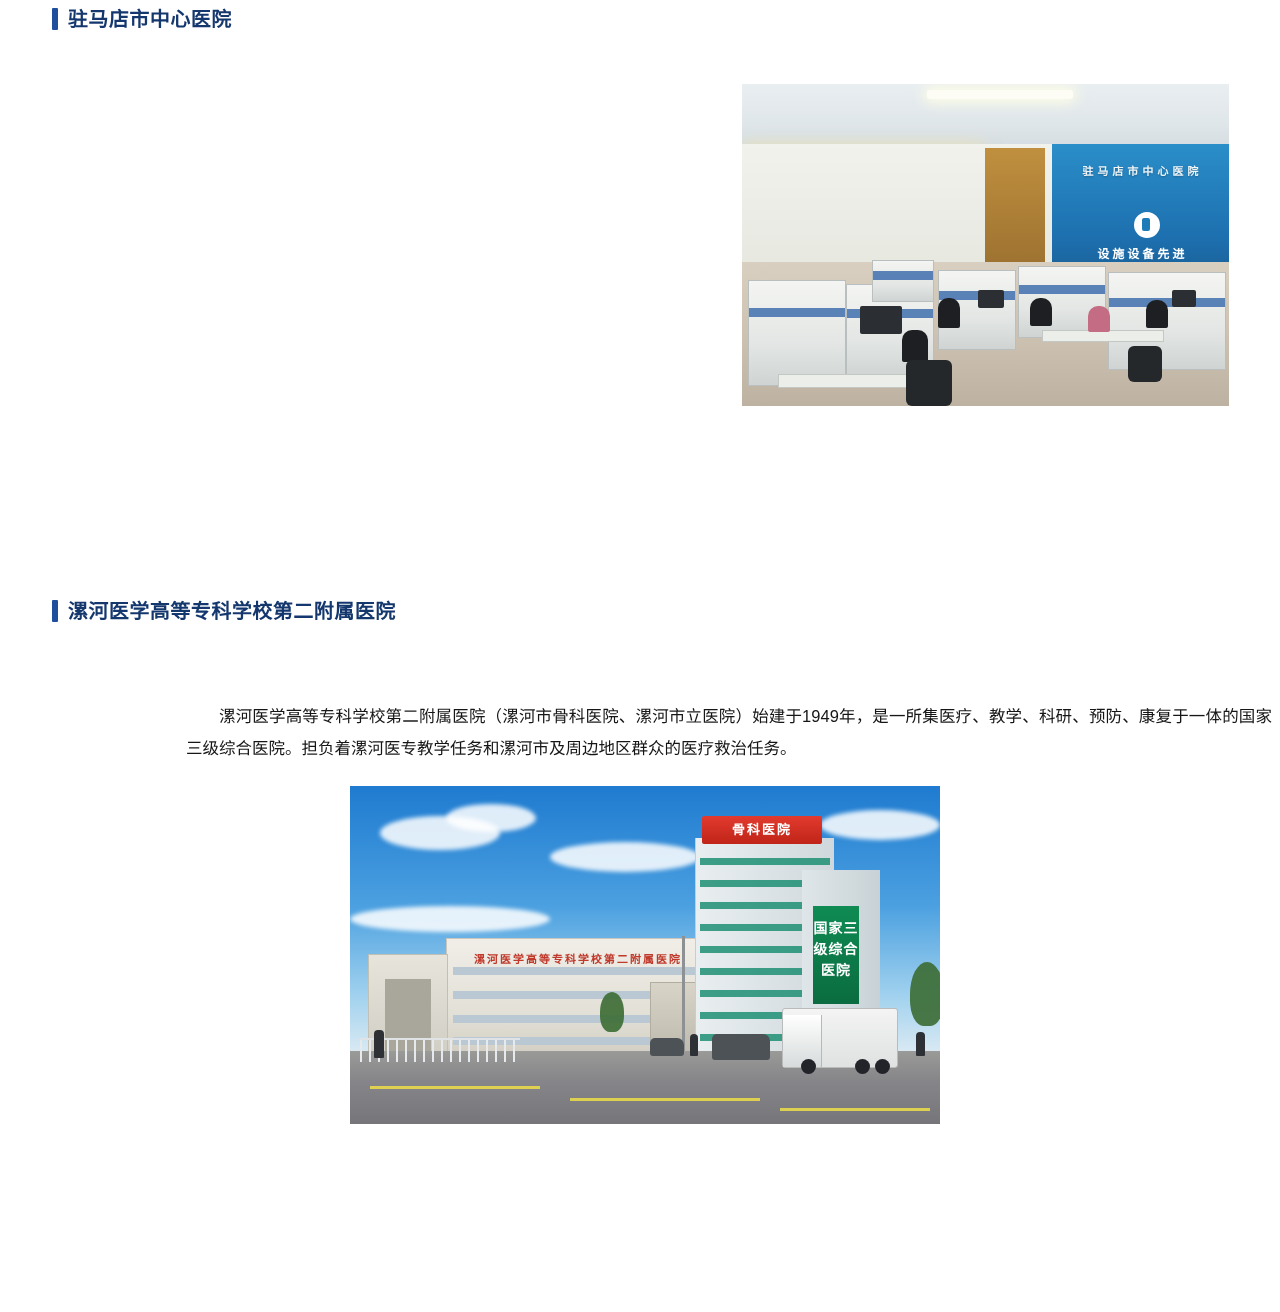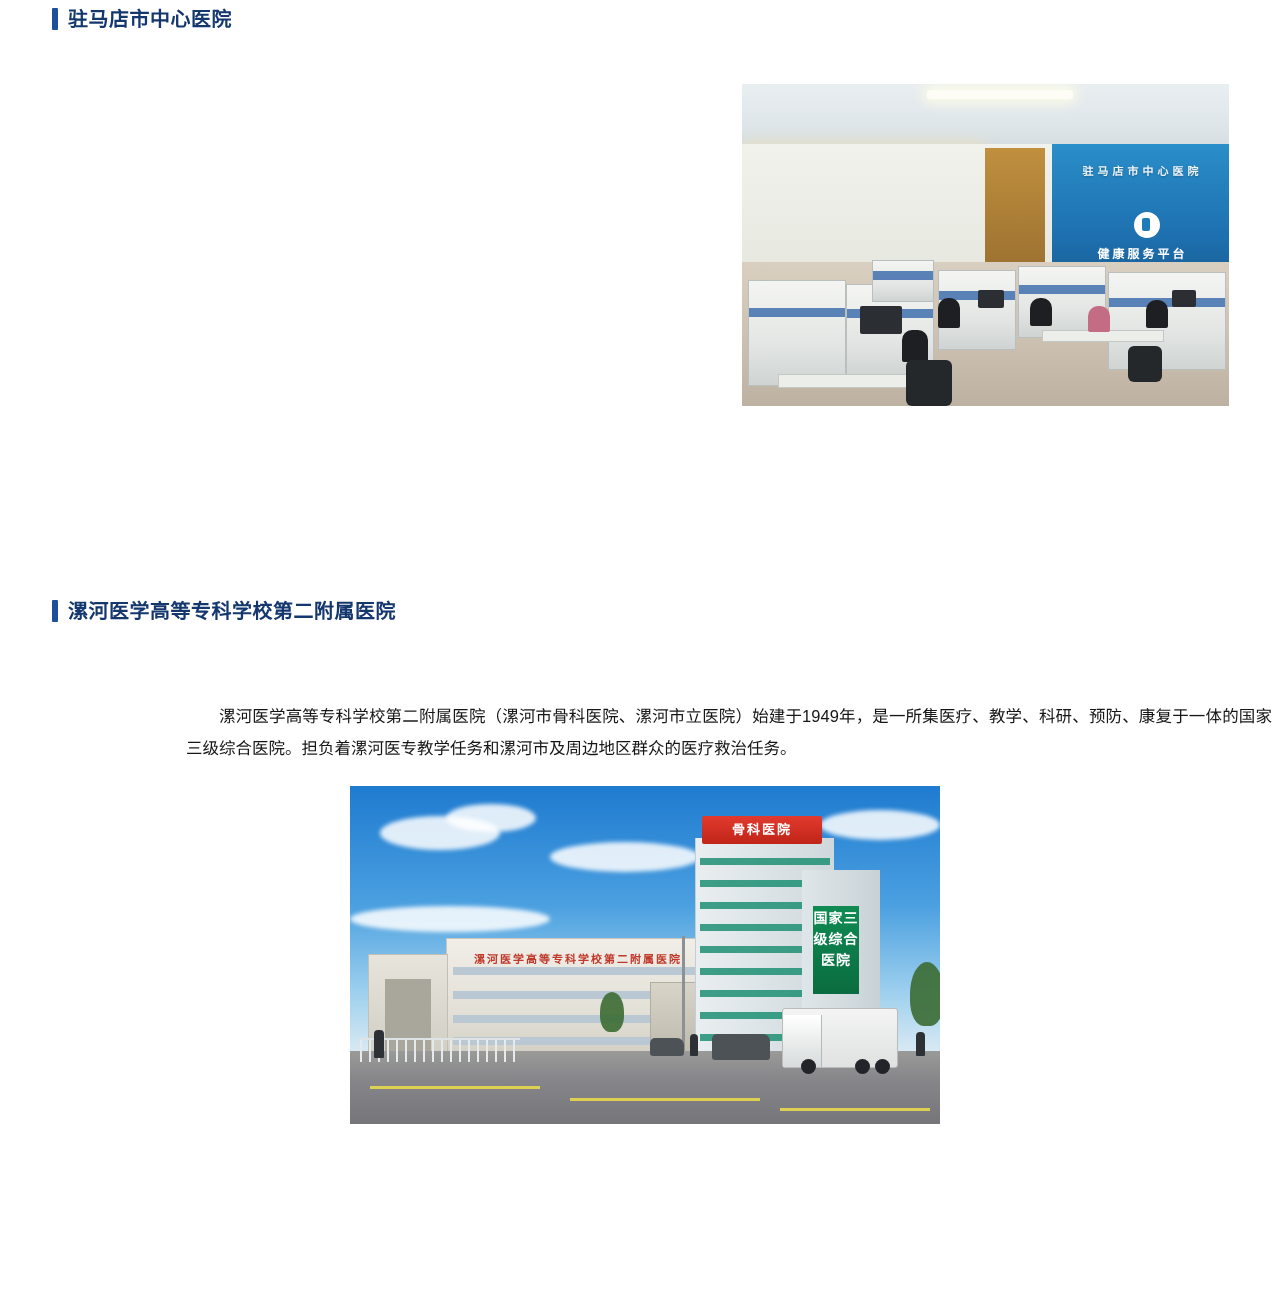--- a/index.html
+++ b/index.html
@@ -215,21 +215,21 @@
   .hx-redsign {
     position: absolute; left: 352px; top: 30px; width: 120px; height: 28px;
     background: linear-gradient(180deg,#e23a2e,#c02418);
     color: #fff; font-size: 13px; font-weight: bold; letter-spacing: 2px;
     text-align: center; line-height: 28px; border-radius: 2px;
   }
   .hx-greensign {
     position: absolute; left: 463px; top: 120px; width: 46px; height: 86px;
     background: linear-gradient(180deg,#0f8b53,#0a6c40);
     color: #fff; font-size: 14px; font-weight: bold; line-height: 21px;
-    text-align: center; padding-top: 2px; letter-spacing: 1px;
+    text-align: center; padding-top: 12px; letter-spacing: 1px;
   }
   .hx-lowblock {
     position: absolute; left: 96px; top: 152px; width: 262px; height: 118px;
     background: linear-gradient(180deg,#f0eee7 0%, #e2dfd6 65%, #d2cec3 100%);
     border: 1px solid #cbc6bb;
   }
   .hx-lowblock .row {
     position: absolute; left: 6px; right: 6px; height: 8px; background: #b9c8d2;
   }
   .hx-bannertext {
@@ -306,21 +306,21 @@
     </div>
 
     <div class="photo" id="photo-call-center">
       <div class="cc-ceiling"></div>
       <div class="cc-lightstrip"></div>
       <div class="cc-backwall"></div>
       <div class="cc-woodpanel"></div>
       <div class="cc-signwall"></div>
       <div class="cc-sign-text">驻马店市中心医院</div>
       <div class="cc-logo"></div>
-      <div class="cc-sign-sub">健康服务平台</div>
+      <div class="cc-sign-sub">设施设备先进</div>
       <div class="cc-floor"></div>
 
       <div class="cc-cube band" style="left:6px;  top:196px; width:96px;  height:104px;"></div>
       <div class="cc-cube band" style="left:104px;top:200px; width:86px;  height:92px;"></div>
       <div class="cc-cube band" style="left:196px;top:186px; width:76px;  height:78px;"></div>
       <div class="cc-cube band" style="left:276px;top:182px; width:86px;  height:70px;"></div>
       <div class="cc-cube band" style="left:366px;top:188px; width:116px; height:96px;"></div>
       <div class="cc-cube band" style="left:130px;top:176px; width:60px;  height:40px;"></div>
 
       <div class="cc-desk" style="left:36px; top:290px; width:150px; height:12px;"></div>

